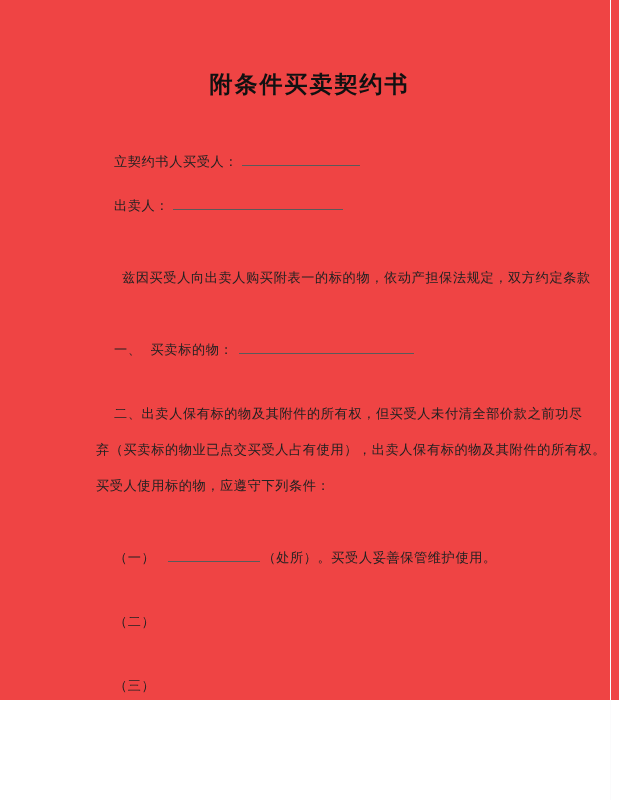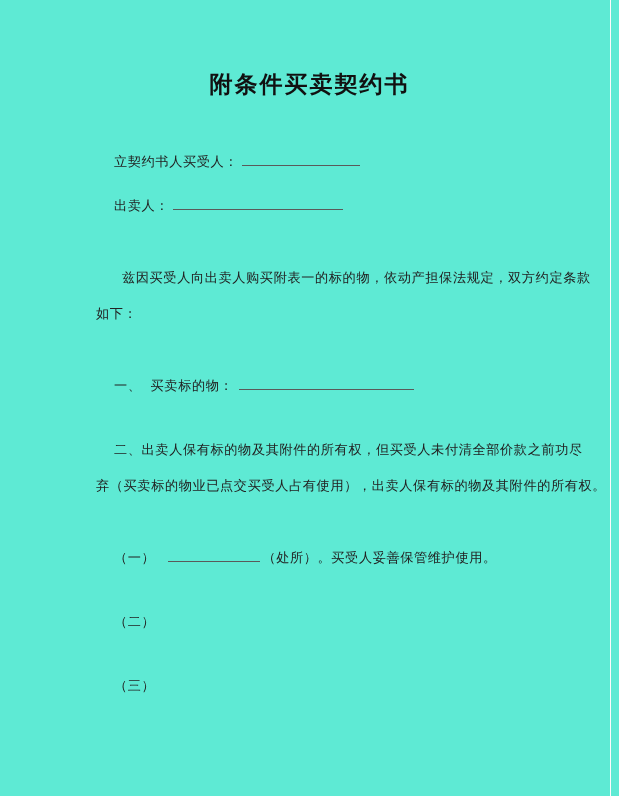--- a/index.html
+++ b/index.html
@@ -11,22 +11,22 @@
     width: 619px;
     height: 800px;
     font-family: "DejaVu Sans", "Liberation Sans", sans-serif;
     color: #1a1a1a;
     overflow: hidden;
   }
 
   #page {
     position: relative;
     width: 619px;
-    height: 796px;
-    background: #5eead4;
+    height: 700px;
+    background: #ef4444;
     box-sizing: border-box;
   }
 
   
   #page-edge-right {
     position: absolute;
     top: 0;
     right: 8px;
     width: 1px;
     height: 800px;
@@ -117,39 +117,39 @@
     <div class="spacer-sm"></div>
 
     <div class="field-row indent">
       <span class="field-label">出卖人：</span>
       <span class="blank blank-seller"></span>
     </div>
 
     <div class="spacer-lg"></div>
 
     <p class="para indent">兹因买受人向出卖人购买附表一的标的物，依动产担保法规定，双方约定条款</p>
-    <p class="para">如下：</p>
 
     <div class="spacer-lg"></div>
 
     <div class="field-row indent">
       <span class="clause-num">一、</span>
       <span class="clause-gap"></span>
       <span class="field-label">买卖标的物：</span>
       <span class="blank blank-subject"></span>
     </div>
 
     <div class="spacer-lg"></div>
 
     <div class="field-row indent">
       <span class="clause-num">二、</span>
       <span class="clause-gap"></span>
       <span class="field-label">出卖人保有标的物及其附件的所有权，但买受人未付清全部价款之前功尽</span>
     </div>
     <p class="para">弃（买卖标的物业已点交买受人占有使用），出卖人保有标的物及其附件的所有权。</p>
+    <p class="para">买受人使用标的物，应遵守下列条件：</p>
 
     <div class="spacer-lg"></div>
 
     <div class="field-row indent">
       <span class="clause-num">（一）</span>
       <span class="sub-gap"></span>
       <span class="blank blank-place"></span>
       <span class="field-label">（处所）。买受人妥善保管维护使用。</span>
     </div>
 

